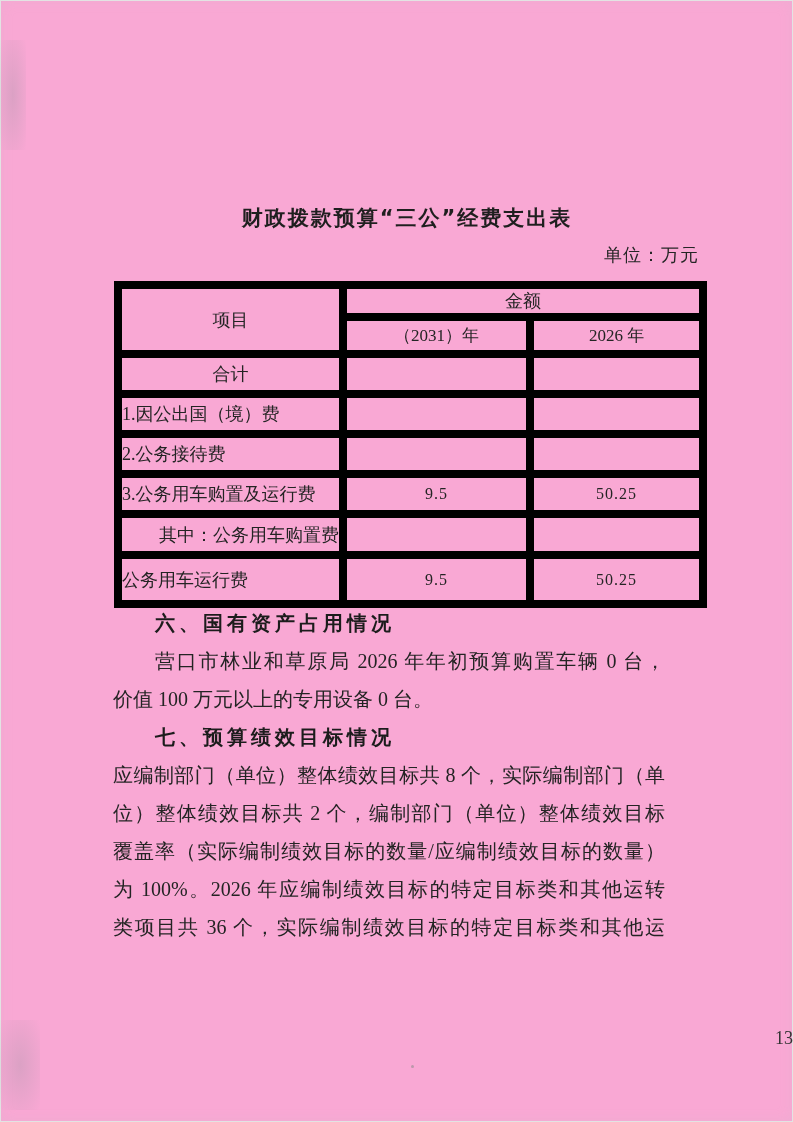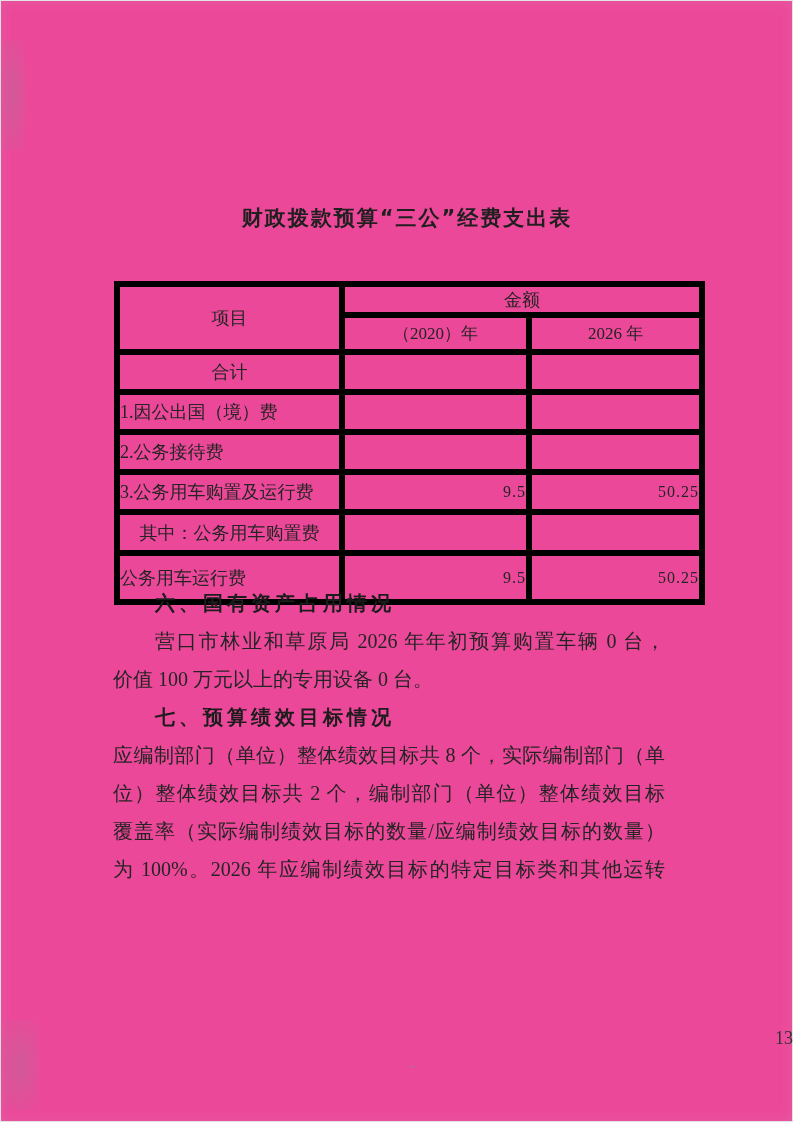--- a/index.html
+++ b/index.html
@@ -1,20 +1,20 @@
 <!DOCTYPE html>
 <html><head>
 <meta charset="utf-8">
 <style>
   html, body { margin: 0; padding: 0; background: #ffffff; }
   .page {
     position: relative;
     width: 793px;
     height: 1122px;
-    background: #ec4899;
+    background: #f9a8d4;
     box-shadow: inset 0 0 0 1px #e3e3e3, inset 0 0 14px rgba(190,195,200,0.18);
     overflow: hidden;
     color: #262626;
     font-family: "Liberation Serif", "DejaVu Serif", serif;
   }
 
   
   .doc-title {
     position: absolute;
     left: 115px; top: 204px; width: 584px;
@@ -39,42 +39,42 @@
   table.budget {
     position: absolute;
     left: 114px; top: 281px;
     width: 585px;
     border-collapse: collapse;
     table-layout: fixed;
     font-size: 18px;
     color: #242424;
   }
   table.budget td {
-    border: 6px solid #000000;
+    border: 8px solid #000000;
     padding: 0;
     vertical-align: middle;
     overflow: hidden;
     white-space: nowrap;
   }
   .rh1 { height: 31px; }
   .rh2 { height: 37px; }
   .rb  { height: 40px; padding-left: 36px; }
   .rb7 { height: 41px; }
   .rb8 { height: 49px; }
   td.center { text-align: center; }
   td.lab  { text-align: left; padding-left: 8px; }
-  td.lab1 { text-align: center; padding-left: 18px; }
+  td.lab1 { text-align: right; padding-left: 18px; }
   td.lab2 { text-align: left; padding-left: 52px; }
-  td.num  { text-align: right; padding-left: 9px; font-size: 16px; letter-spacing: 1px; }
+  td.num  { text-align: center; padding-left: 9px; font-size: 16px; letter-spacing: 1px; }
   td.yearhead { font-size: 17px; }
 
   
   .body-text {
     position: absolute;
-    left: 113px; top: 584px; width: 552px;
+    left: 113px; top: 604px; width: 552px;
     font-size: 20px;
     line-height: 38px;
     color: #242424;
   }
   .sec-heading {
     height: 38px;
     padding-left: 42px;
     font-family: "DejaVu Sans", "Liberation Sans", sans-serif;
     font-weight: bold;
     font-size: 20px;
@@ -108,34 +108,35 @@
     pointer-events: none;
   }
 </style>
 </head>
 <body>
 
 <div class="page">
 
   <div class="doc-title">财政拨款预算“三公”经费支出表</div>
 
+  <div class="unit-label">单位：万元</div>
 
   <table class="budget">
     <colgroup>
       <col style="width:225px">
       <col style="width:187px">
       <col style="width:173px">
     </colgroup>
     <tbody>
       <tr class="rh1">
         <td class="center" rowspan="2">项目</td>
         <td class="center" colspan="2">金额</td>
       </tr>
       <tr class="rh2">
-        <td class="center yearhead">（2020）年</td>
+        <td class="center yearhead">（2031）年</td>
         <td class="center yearhead">2026 年</td>
       </tr>
       <tr class="rb">
         <td class="center">合计</td>
         <td class="num"></td>
         <td class="num"></td>
       </tr>
       <tr class="rb">
         <td class="lab">1.因公出国（境）费</td>
         <td class="num"></td>
@@ -167,20 +168,21 @@
   <div class="body-text">
     <div class="sec-heading">六、国有资产占用情况</div>
     <div class="line just ind">营口市林业和草原局 2026 年年初预算购置车辆 0 台，</div>
     <div class="line">价值 100 万元以上的专用设备 0 台。</div>
 
     <div class="sec-heading">七、预算绩效目标情况</div>
     <div class="line just">应编制部门（单位）整体绩效目标共 8 个，实际编制部门（单</div>
     <div class="line just">位）整体绩效目标共 2 个，编制部门（单位）整体绩效目标</div>
     <div class="line just">覆盖率（实际编制绩效目标的数量/应编制绩效目标的数量）</div>
     <div class="line just">为 100%。2026 年应编制绩效目标的特定目标类和其他运转</div>
+    <div class="line just">类项目共 36 个，实际编制绩效目标的特定目标类和其他运</div>
   </div>
 
   <div class="page-number">13</div>
 
   <div class="speck" style="left:411px; top:1065px; width:3px; height:3px;"></div>
   <div class="smudge" style="left:0px; top:40px; width:26px; height:110px;"></div>
   <div class="smudge" style="left:0px; top:1020px; width:40px; height:90px;"></div>
 </div>
 
 </body></html>

